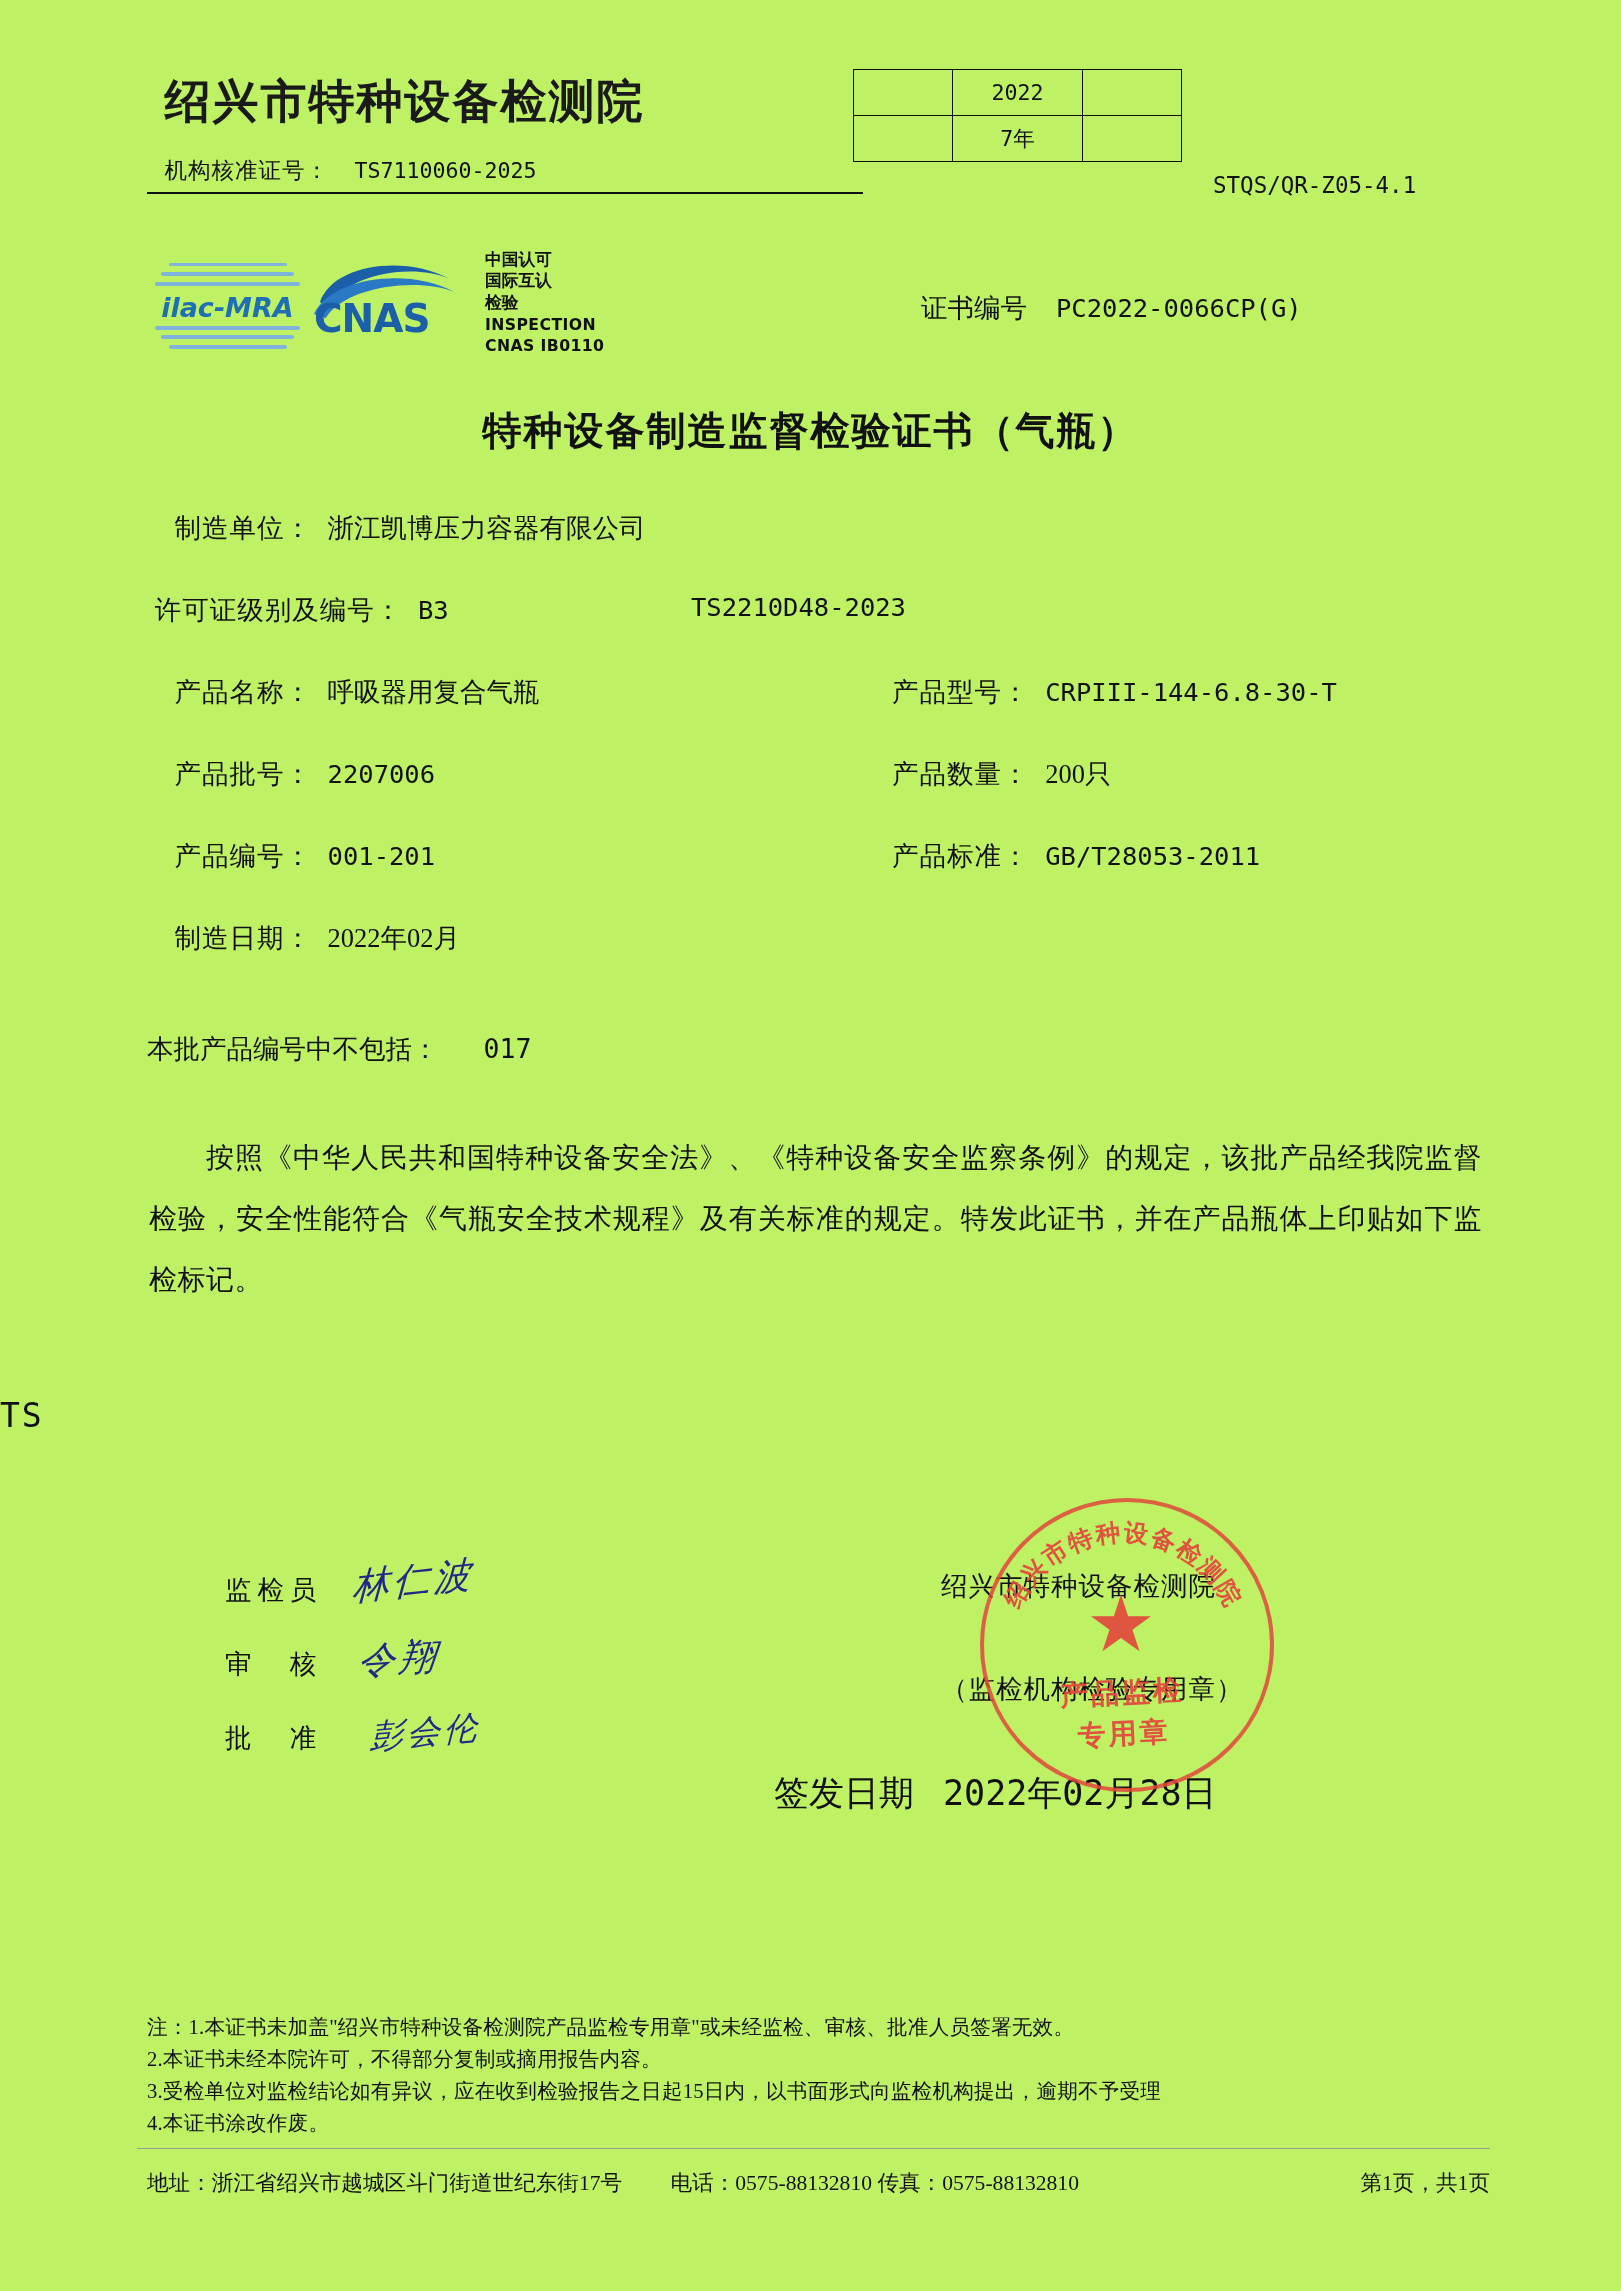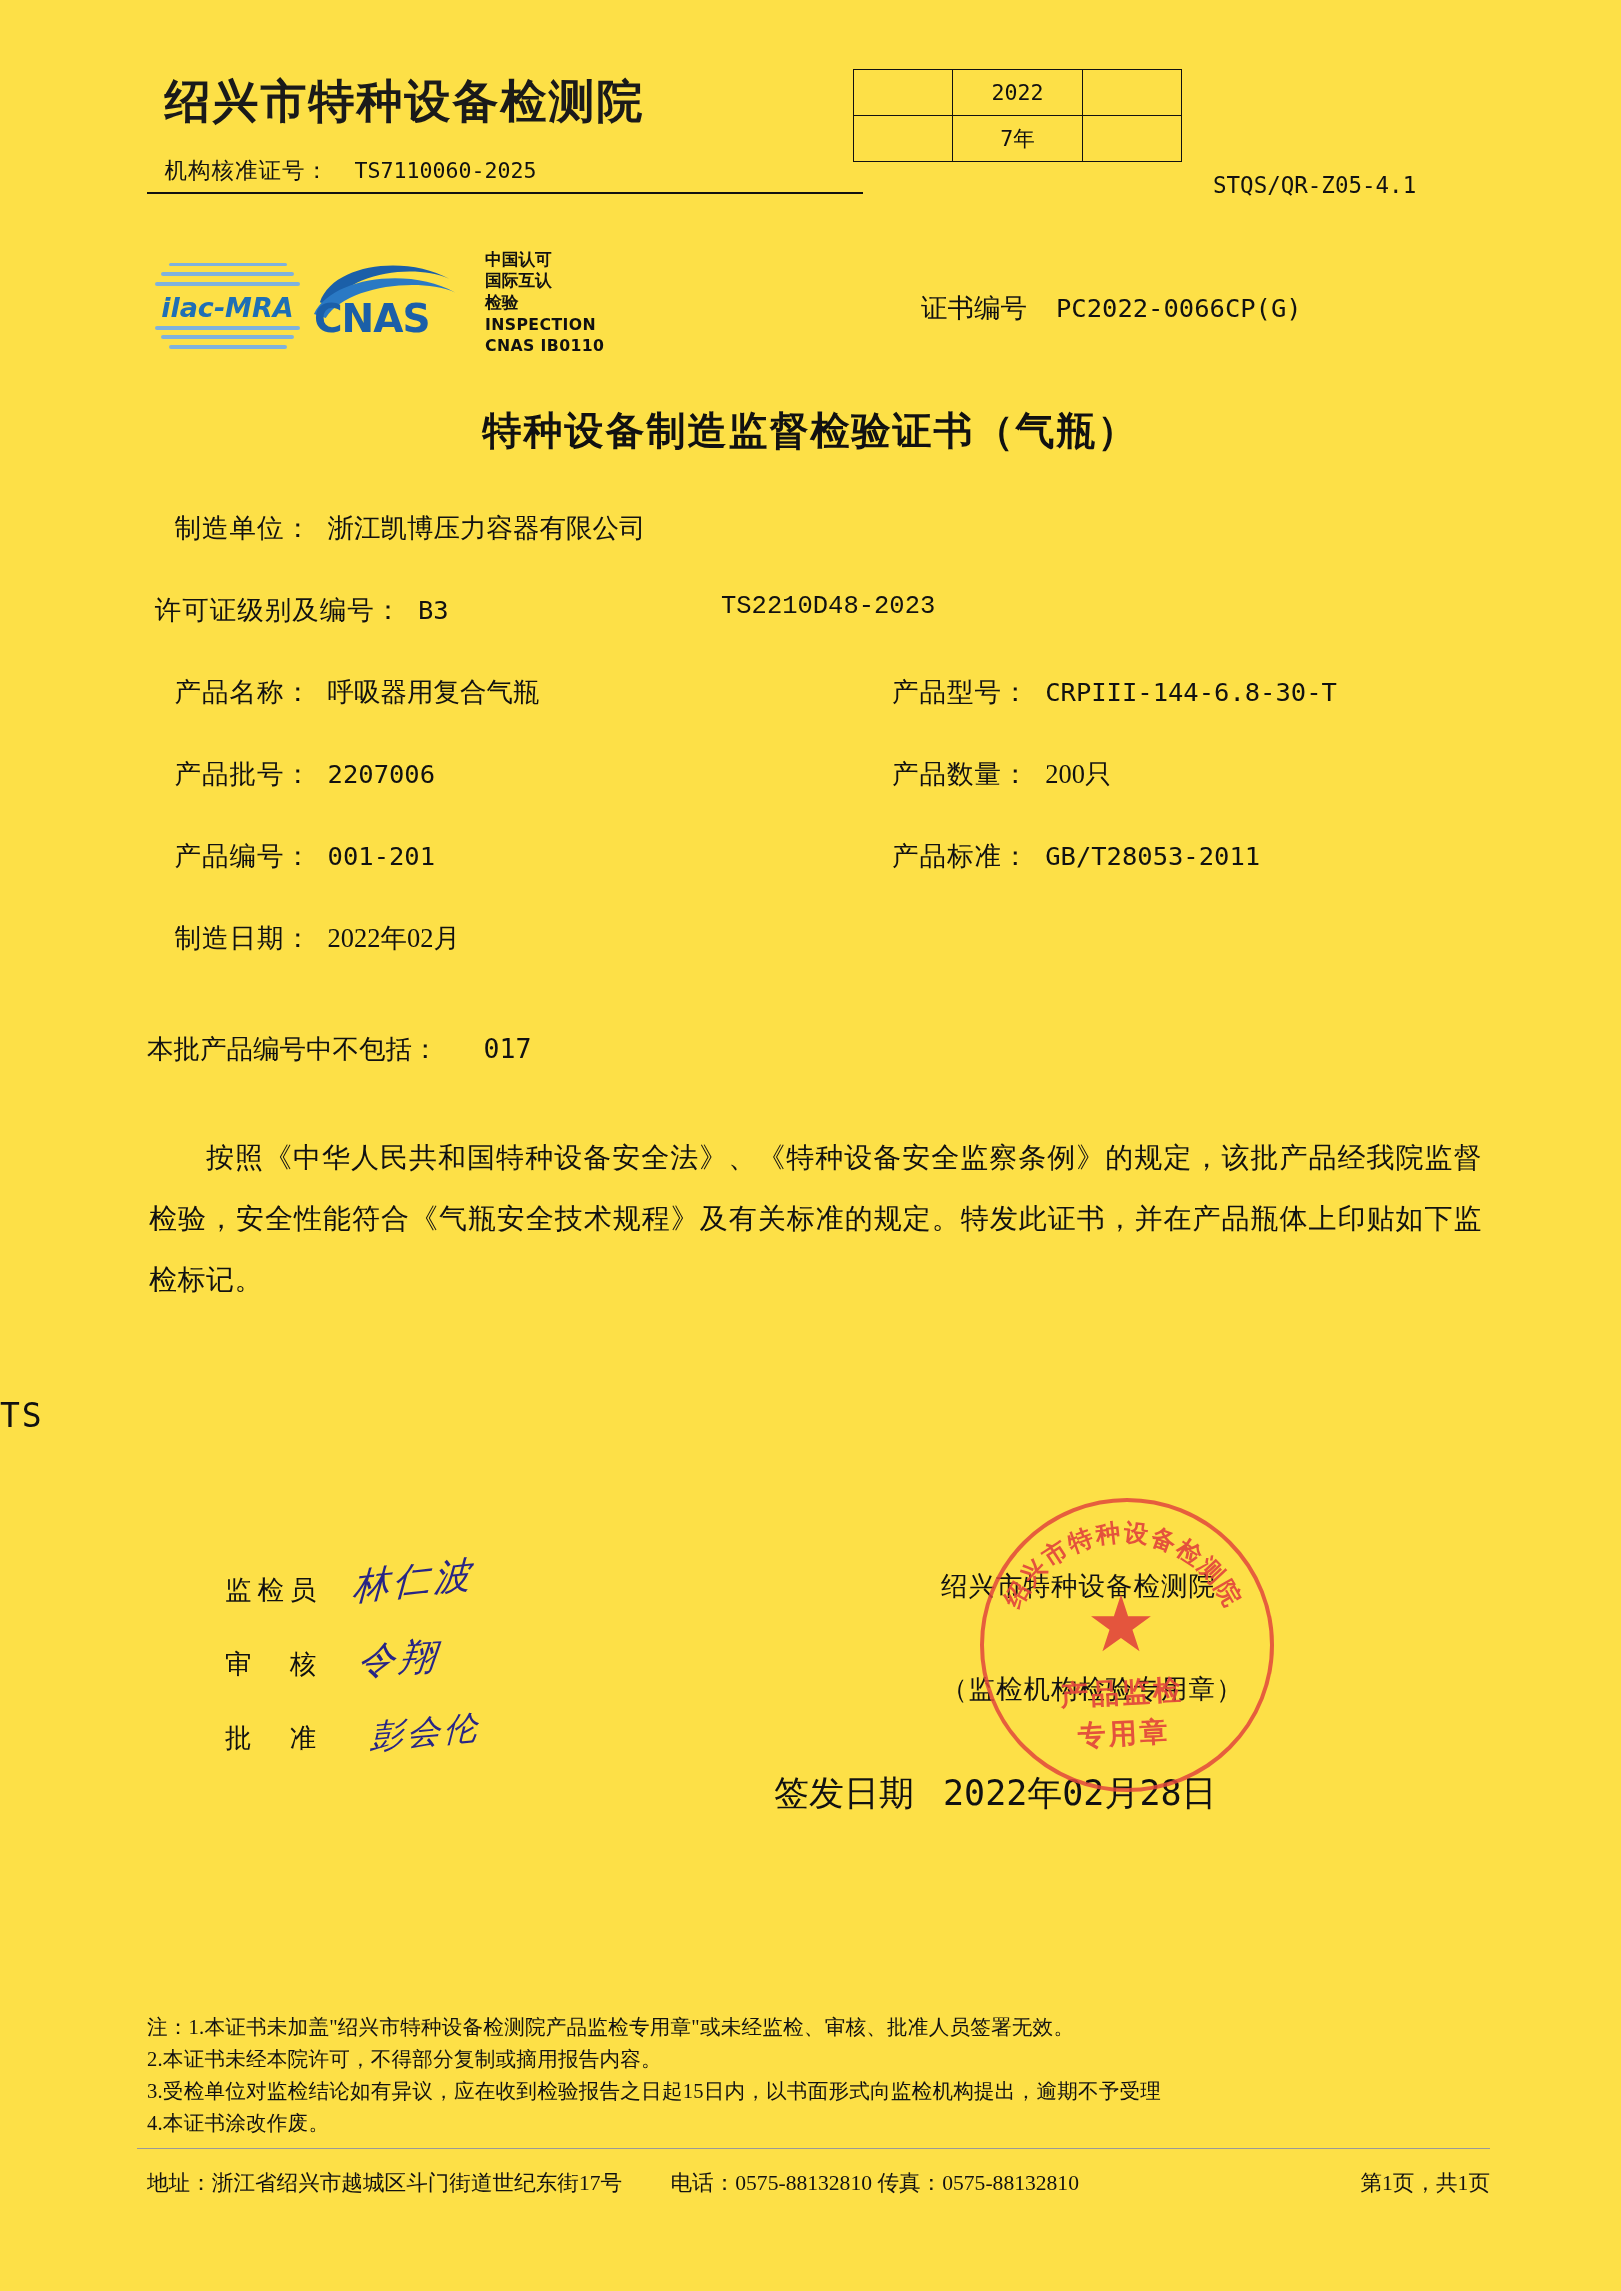--- a/index.html
+++ b/index.html
@@ -13,21 +13,21 @@
     font-family: "Liberation Serif", serif;
     color: #111;
     position: relative;
     overflow: hidden;
   }
   .page {
     position: absolute;
     left: 0; top: 0;
     width: 1621px;
     height: 2292px;
-    background: #fde047;
+    background: #bef264;
   }
 
   
   .header {
     position: absolute;
     left: 147px;
     top: 69px;
     width: 1333px;
   }
   .org-title {
@@ -459,21 +459,21 @@
     <div class="frow">
       <div class="fld col-l">
         <span class="lbl">制造单位：</span><span class="val">浙江凯博压力容器有限公司</span>
       </div>
     </div>
 
     <div class="frow">
       <div class="fld" style="left:7.8px;">
         <span class="lbl">许可证级别及编号：</span><span class="val val-mono">B3</span>
       </div>
-      <div class="fld val-mono" style="left:574px;font-family:Liberation Mono, monospace;">TS2210D48-2023</div>
+      <div class="fld val-mono" style="left:544px;">TS2210D48-2023</div>
     </div>
 
     <div class="frow">
       <div class="fld col-l">
         <span class="lbl">产品名称：</span><span class="val">呼吸器用复合气瓶</span>
       </div>
       <div class="fld col-r">
         <span class="lbl">产品型号：</span><span class="val val-mono">CRPIII-144-6.8-30-T</span>
       </div>
     </div>

